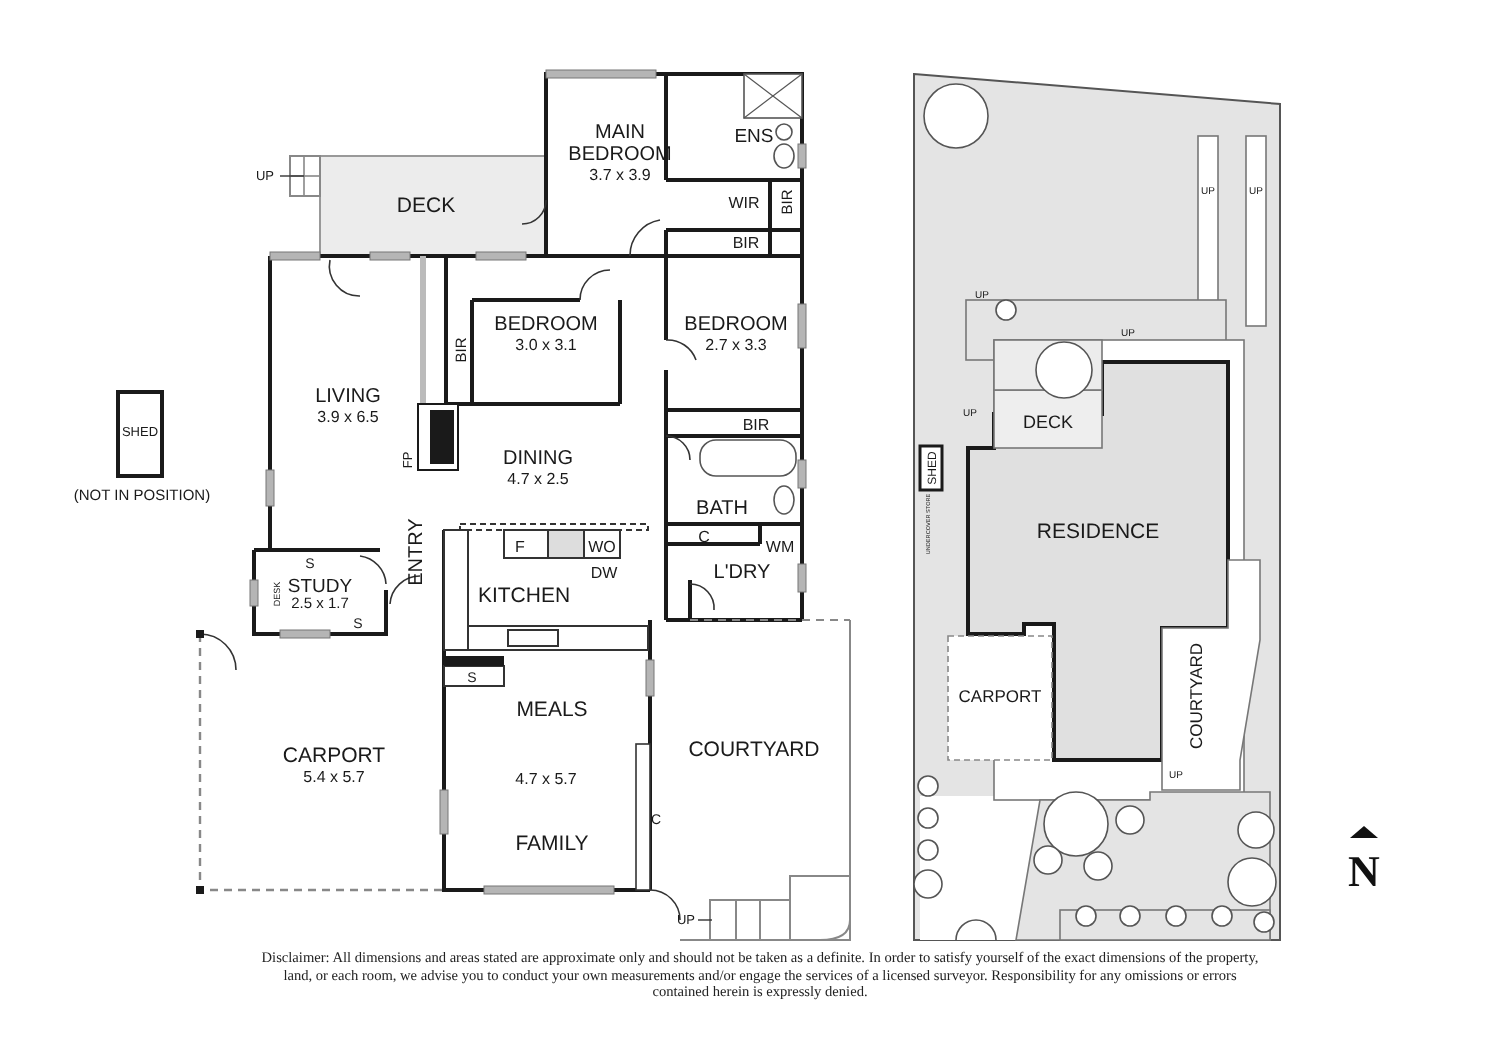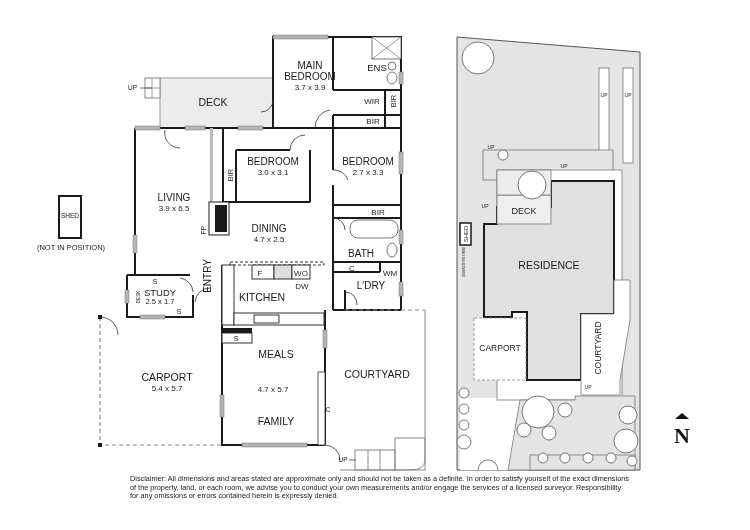--- a/index.html
+++ b/index.html
@@ -1,19 +1,19 @@
 <!DOCTYPE html>
 <html><head>
 <meta charset="utf-8">
 <style>
   html, body { margin:0; padding:0; background:#ffffff; }
   body { width:750px; height:530px; position:relative; overflow:hidden; font-family:"Liberation Sans", sans-serif; }
   svg { position:absolute; left:0; top:0; }
   .lbl { font-family:"Liberation Sans", sans-serif; fill:#1a1a1a; }
-  .disclaimer { position:absolute; left:130px; top:475px; width:500px; font-size:7.3px; line-height:8.6px; color:#222; text-align:left; font-family:Liberation Sans, sans-serif; }
+  .disclaimer { position:absolute; left:130px; top:475px; width:500px; font-size:7.3px; line-height:8.6px; color:#222; text-align:center; font-family:Liberation Serif, serif; }
   .north { position:absolute; left:672px; top:413px; width:20px; text-align:center; font-family:"Liberation Serif", serif; font-weight:bold; font-size:22px; color:#111; }
   .north .arrow { display:block; width:0; height:0; margin:0 auto 4px auto; border-left:7px solid transparent; border-right:7px solid transparent; border-bottom:6px solid #111; }
 </style>
 </head>
 <body>
 
 <svg width="750" height="530" viewBox="0 0 750 530">
 
   <g>
 

